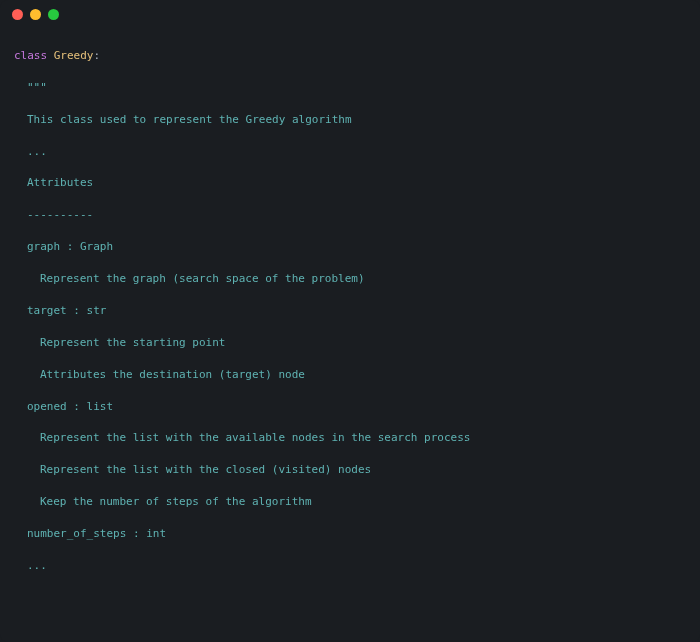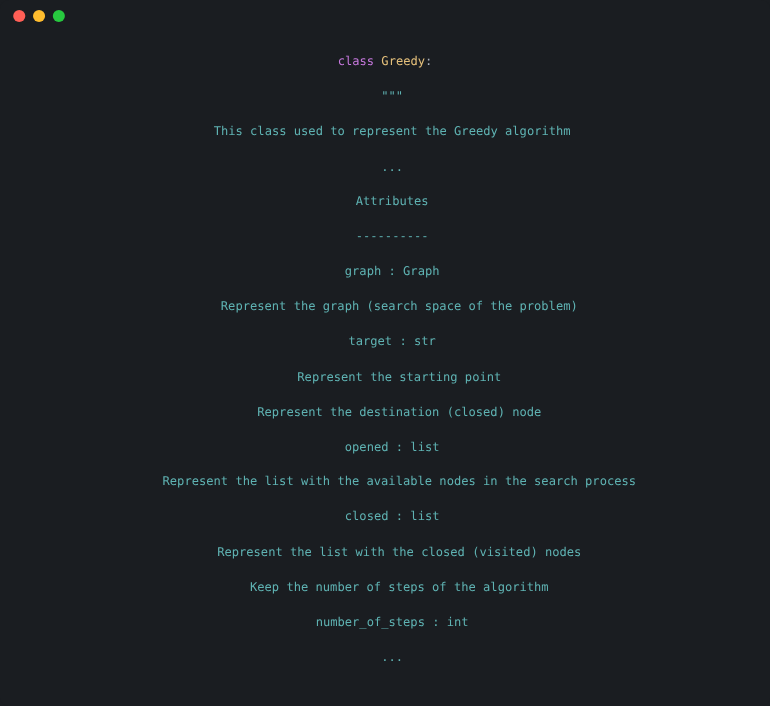--- a/index.html
+++ b/index.html
@@ -11,21 +11,20 @@
       color: #5fb3b3;
       width: 700px;
       height: 642px;
       overflow: hidden;
     }
     .window {
       background: #1a1d21;
       border-radius: 8px;
       width: 100%;
       height: 100%;
-      text-align: center;
     }
     .titlebar {
       height: 28px;
       display: flex;
       align-items: center;
       padding: 0 12px;
       gap: 7px;
     }
     .dot {
       width: 11px;
@@ -61,24 +60,23 @@
 <span class="line"><span class="kw">class</span> <span class="cls">Greedy</span><span class="punct">:</span></span>
 <span class="line indent2"><span class="str">"""</span></span>
 <span class="line indent2"><span class="str">This class used to represent the Greedy algorithm</span></span>
 <span class="line indent2"><span class="str">...</span></span>
 <span class="line indent2"><span class="str">Attributes</span></span>
 <span class="line indent2"><span class="str">----------</span></span>
 <span class="line indent2"><span class="str">graph : Graph</span></span>
 <span class="line indent3"><span class="str">Represent the graph (search space of the problem)</span></span>
 <span class="line indent2"><span class="str">target : str</span></span>
 <span class="line indent3"><span class="str">Represent the starting point</span></span>
-<span class="line indent3"><span class="str">Represent the destination (closed) node</span></span>
+<span class="line indent3"><span class="str">Attributes the destination (target) node</span></span>
 <span class="line indent2"><span class="str">opened : list</span></span>
 <span class="line indent3"><span class="str">Represent the list with the available nodes in the search process</span></span>
-<span class="line indent2"><span class="str">closed : list</span></span>
 <span class="line indent3"><span class="str">Represent the list with the closed (visited) nodes</span></span>
 <span class="line indent3"><span class="str">Keep the number of steps of the algorithm</span></span>
 <span class="line indent2"><span class="str">number_of_steps : int</span></span>
 <span class="line indent2"><span class="str">...</span></span>
 
 
 
 
 
 

